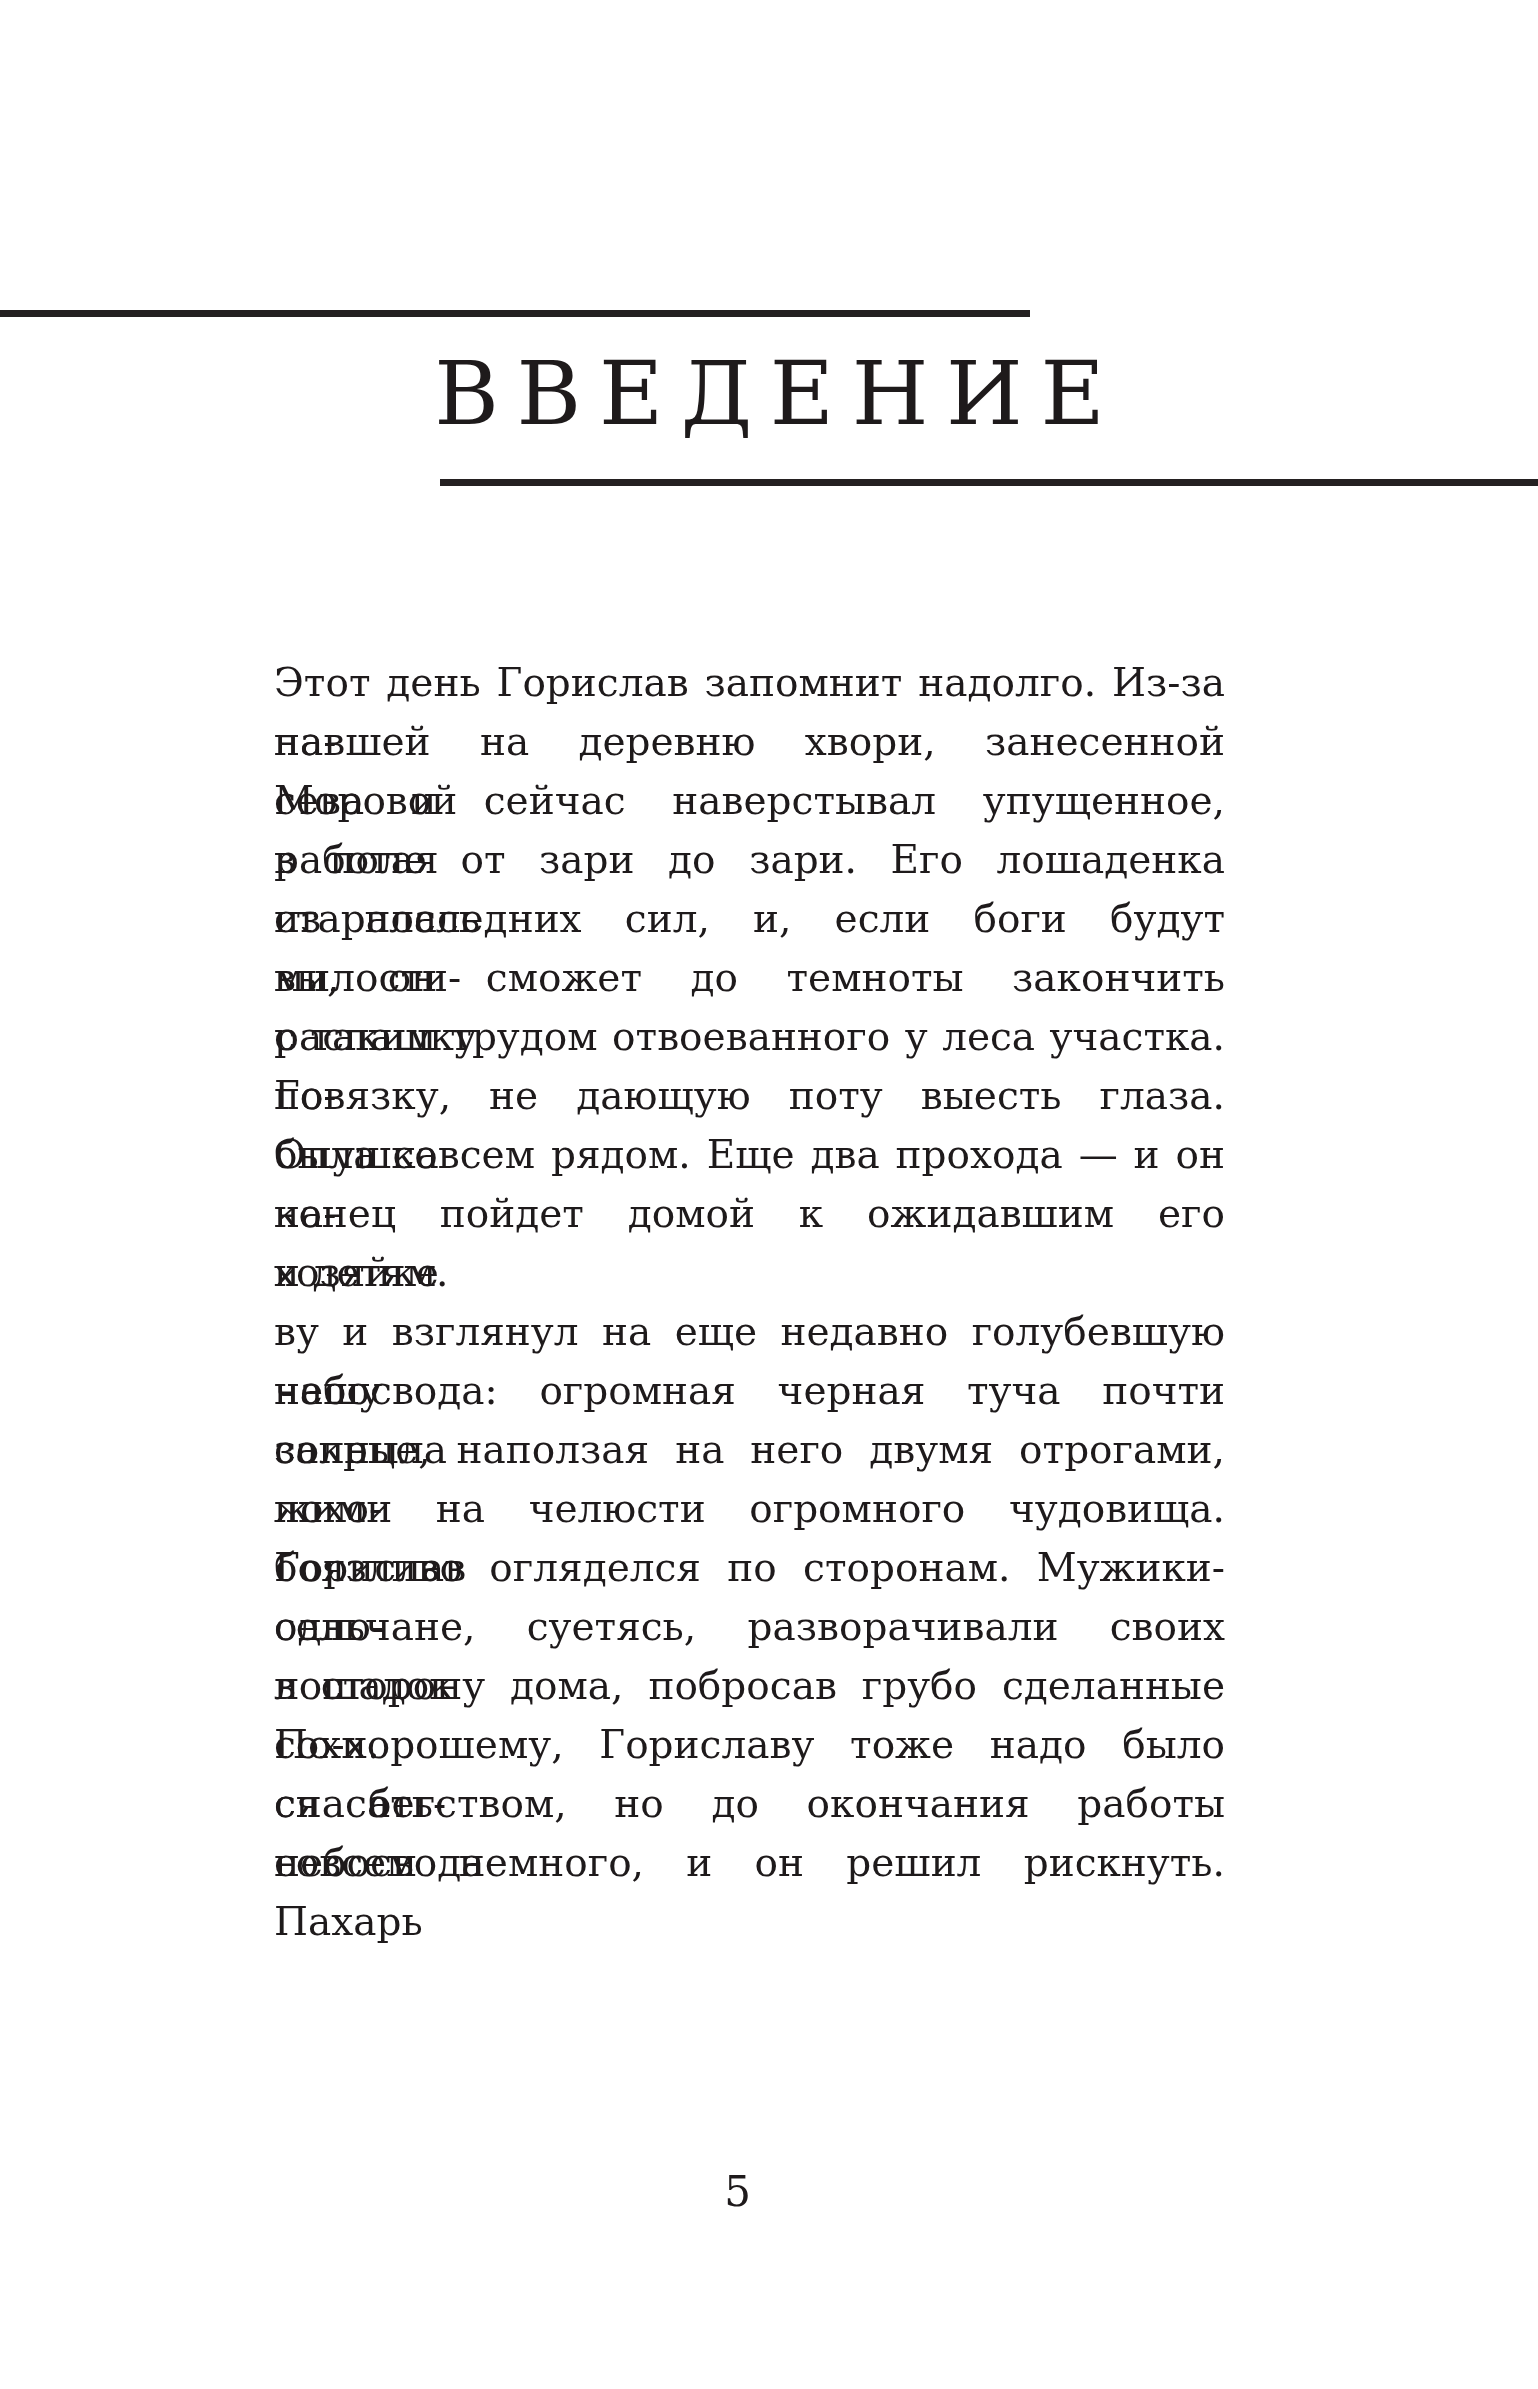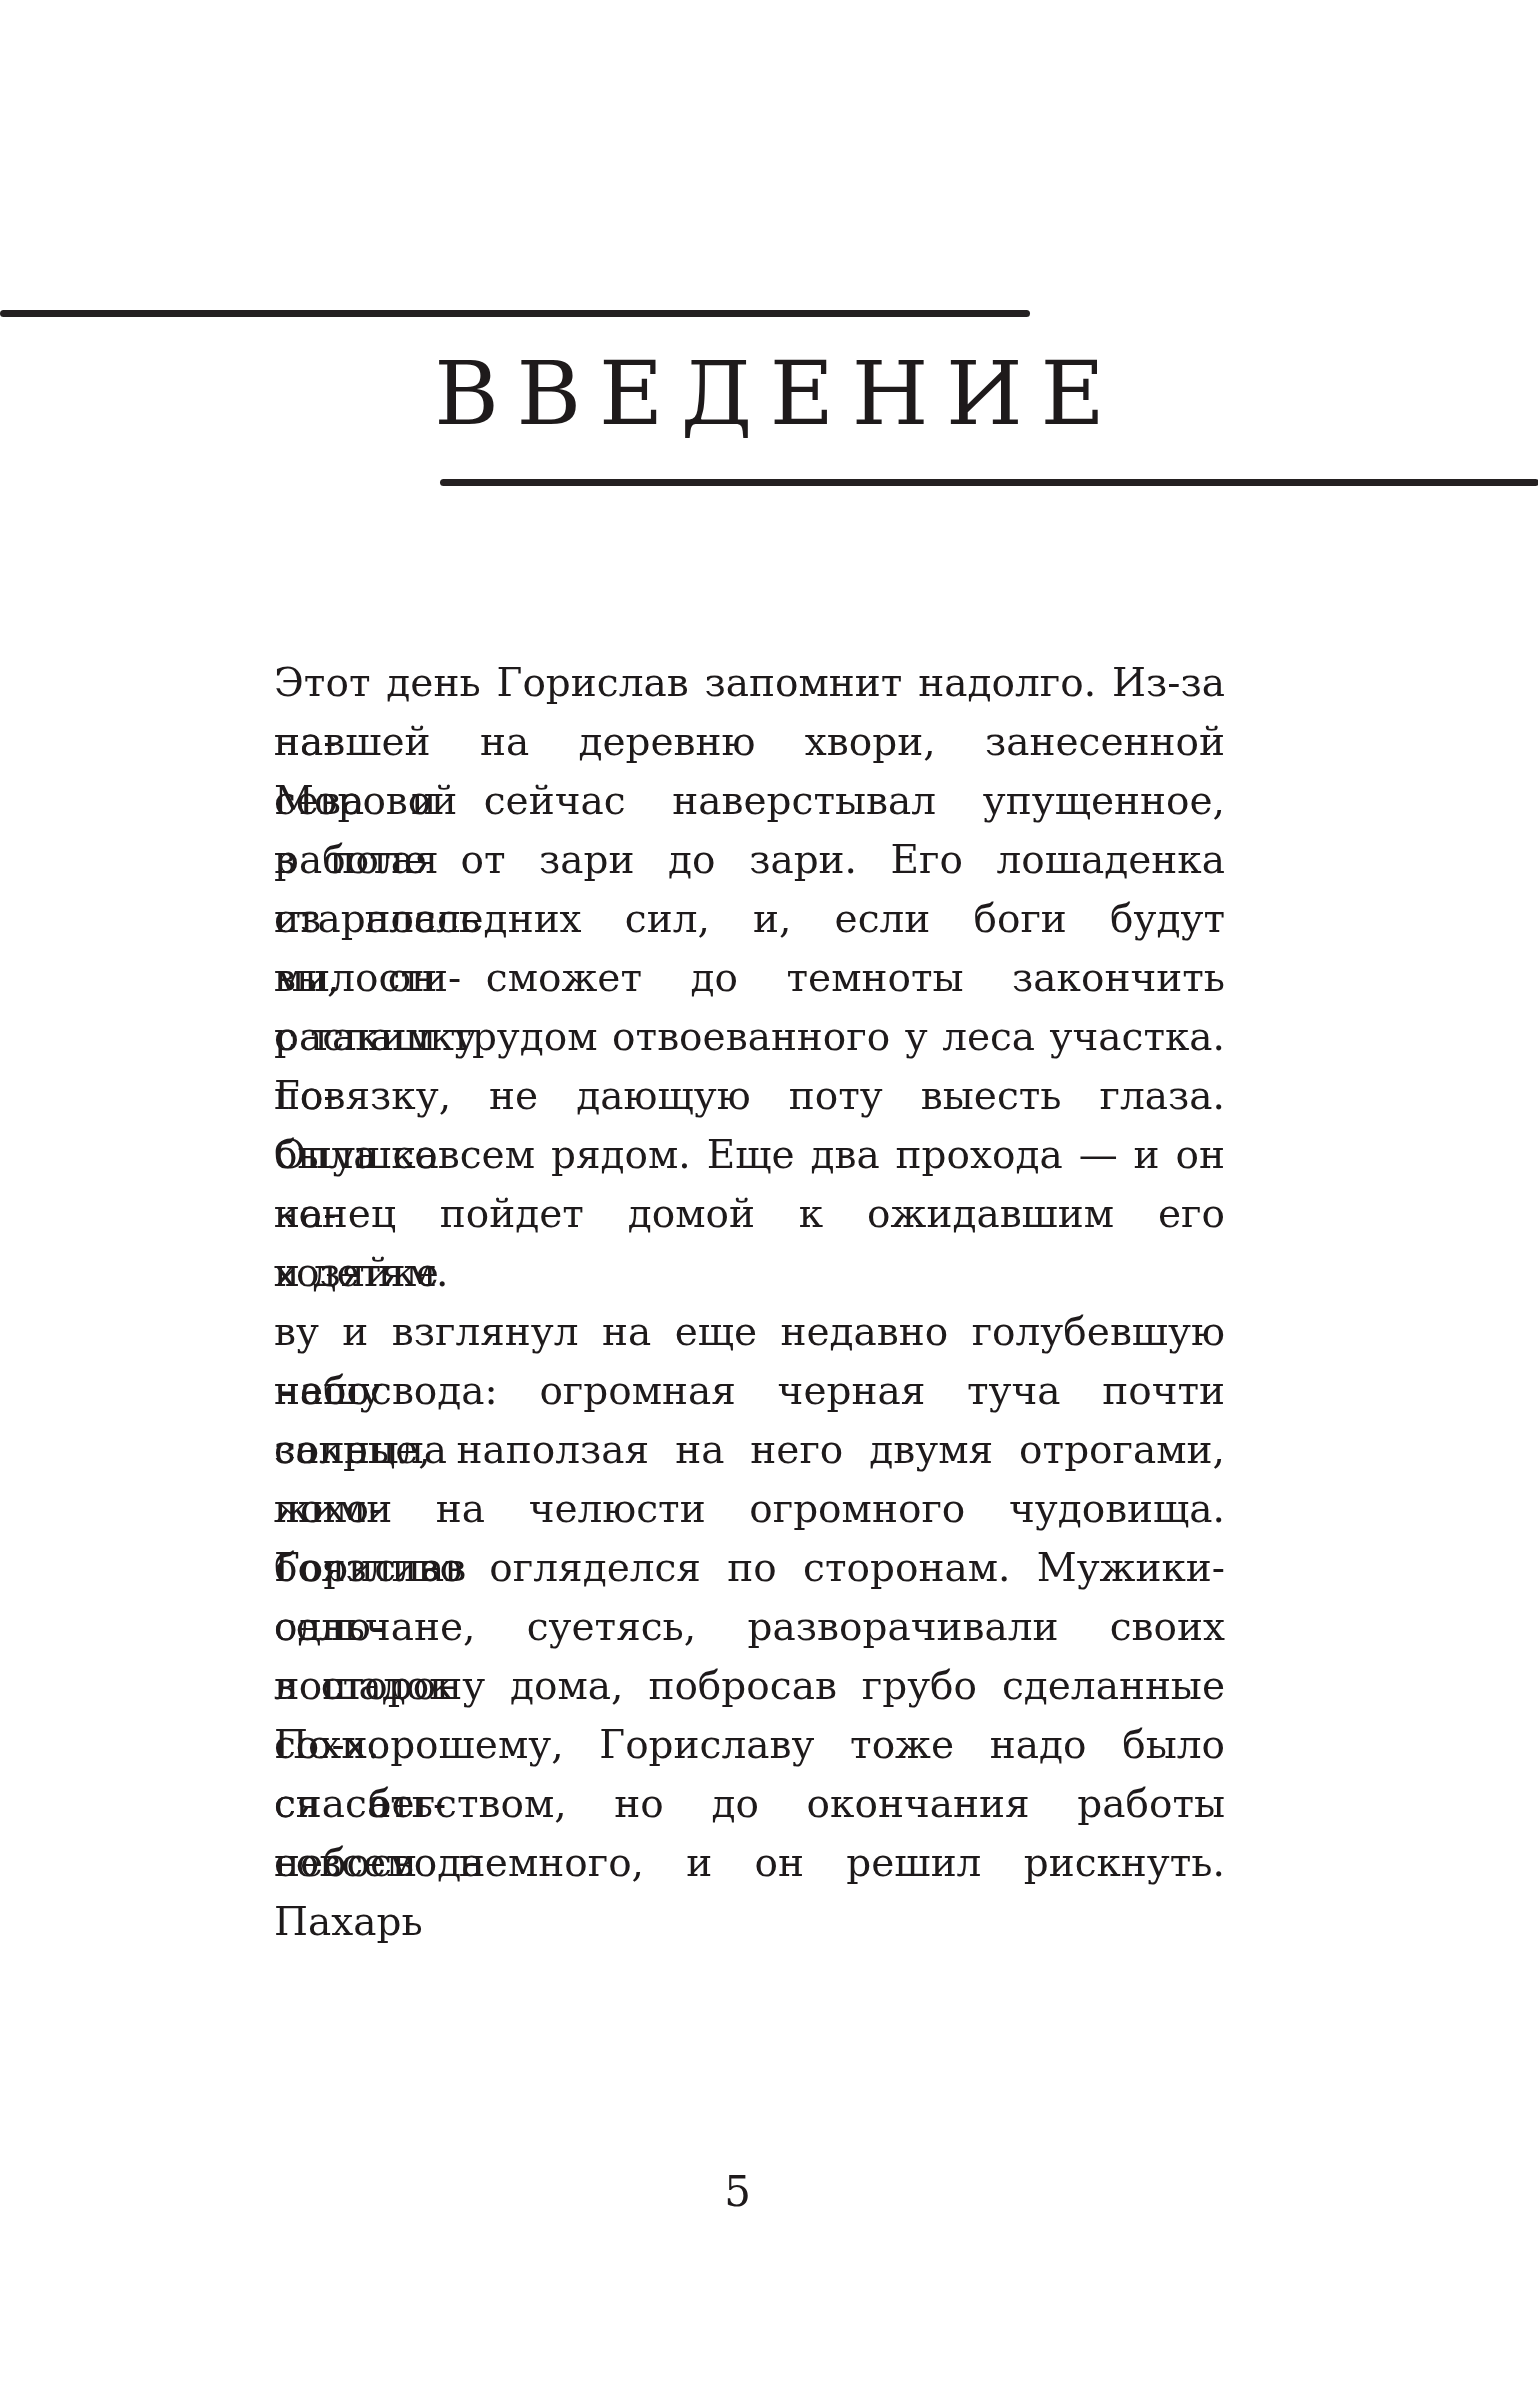--- a/index.html
+++ b/index.html
@@ -1,20 +1,20 @@
 <!DOCTYPE html>
 <html lang="ru" style="--ink: #1e1a1b; --rule: #242021; --paper: #ffffff;font-size:14.6px"><head>
 <meta charset="utf-8">
 <style>
   :root{
     --ink:#1e1a1b;
     --rule:#242021;
     --paper:#ffffff;
   }
-  *{margin:0;padding:0;box-sizing:border-box;border-radius:12px;}
+  *{margin:0;padding:0;box-sizing:border-box;}
   html,body{background:#ffffff;}
   .page{
     position:relative;
     width:1539px;
     height:2389px;
     background:var(--paper);
     font-family:"DejaVu Serif","Liberation Serif",serif;
     color:var(--ink);
     overflow:hidden;
   }

